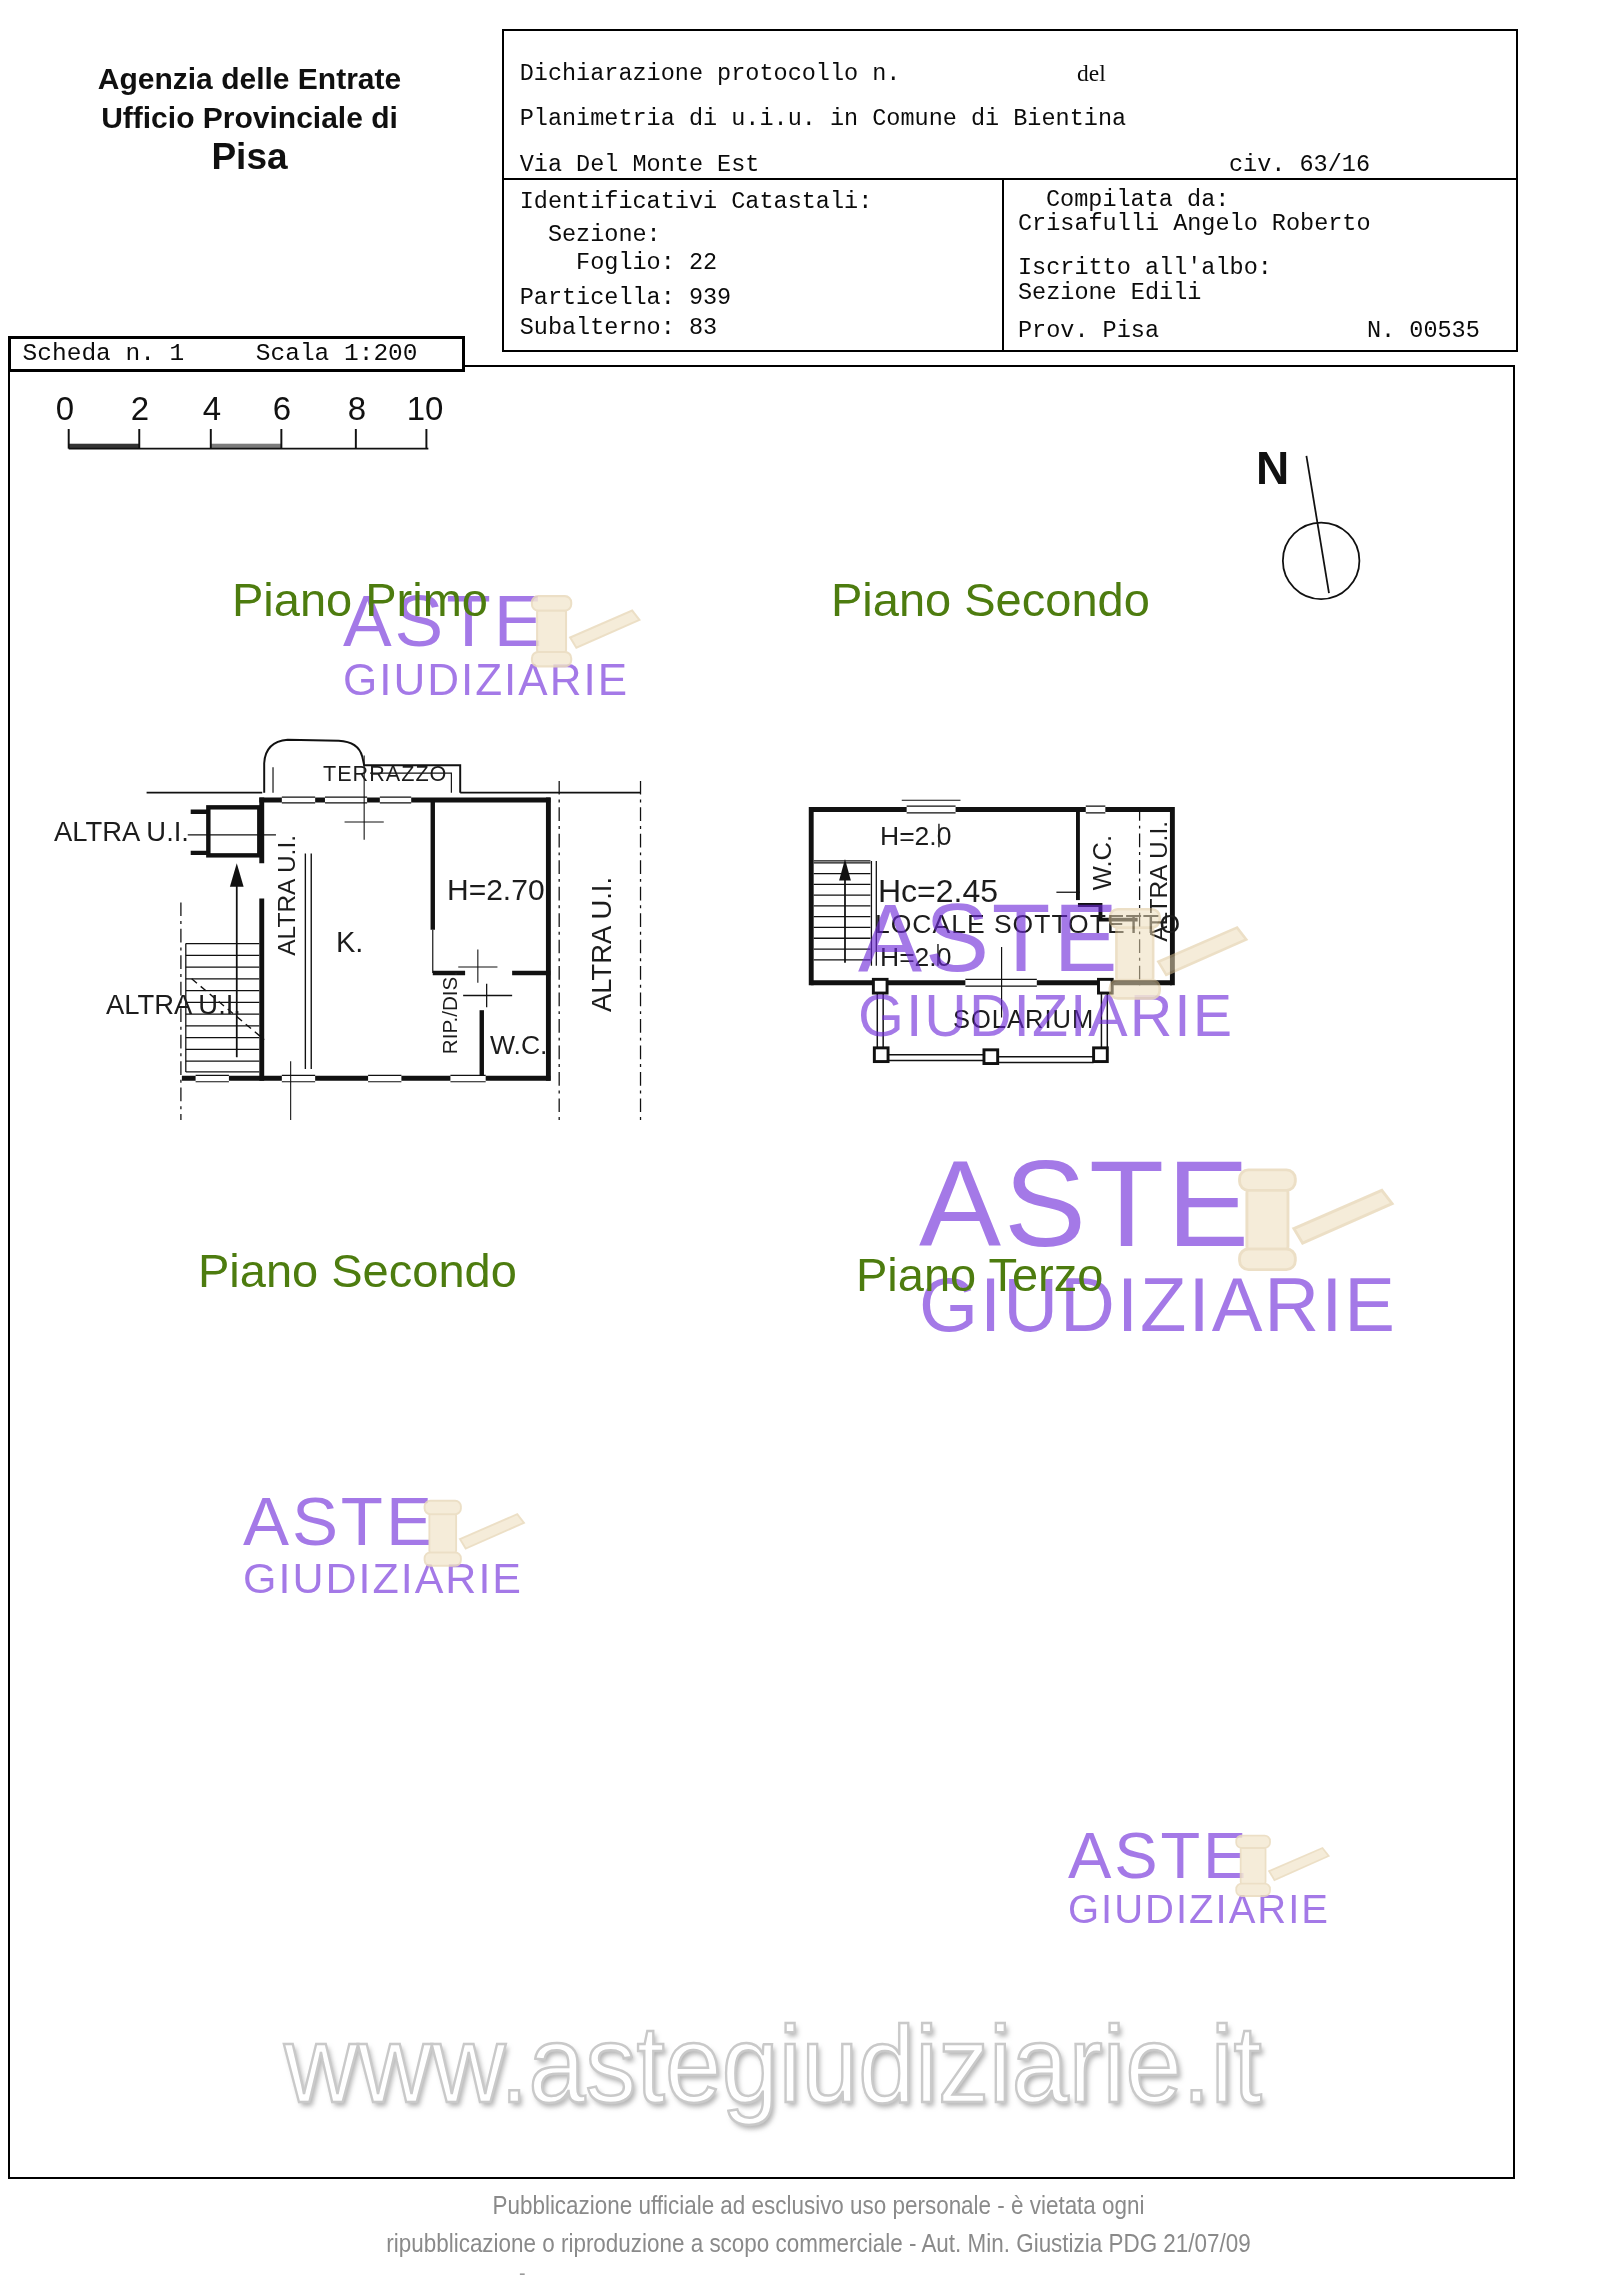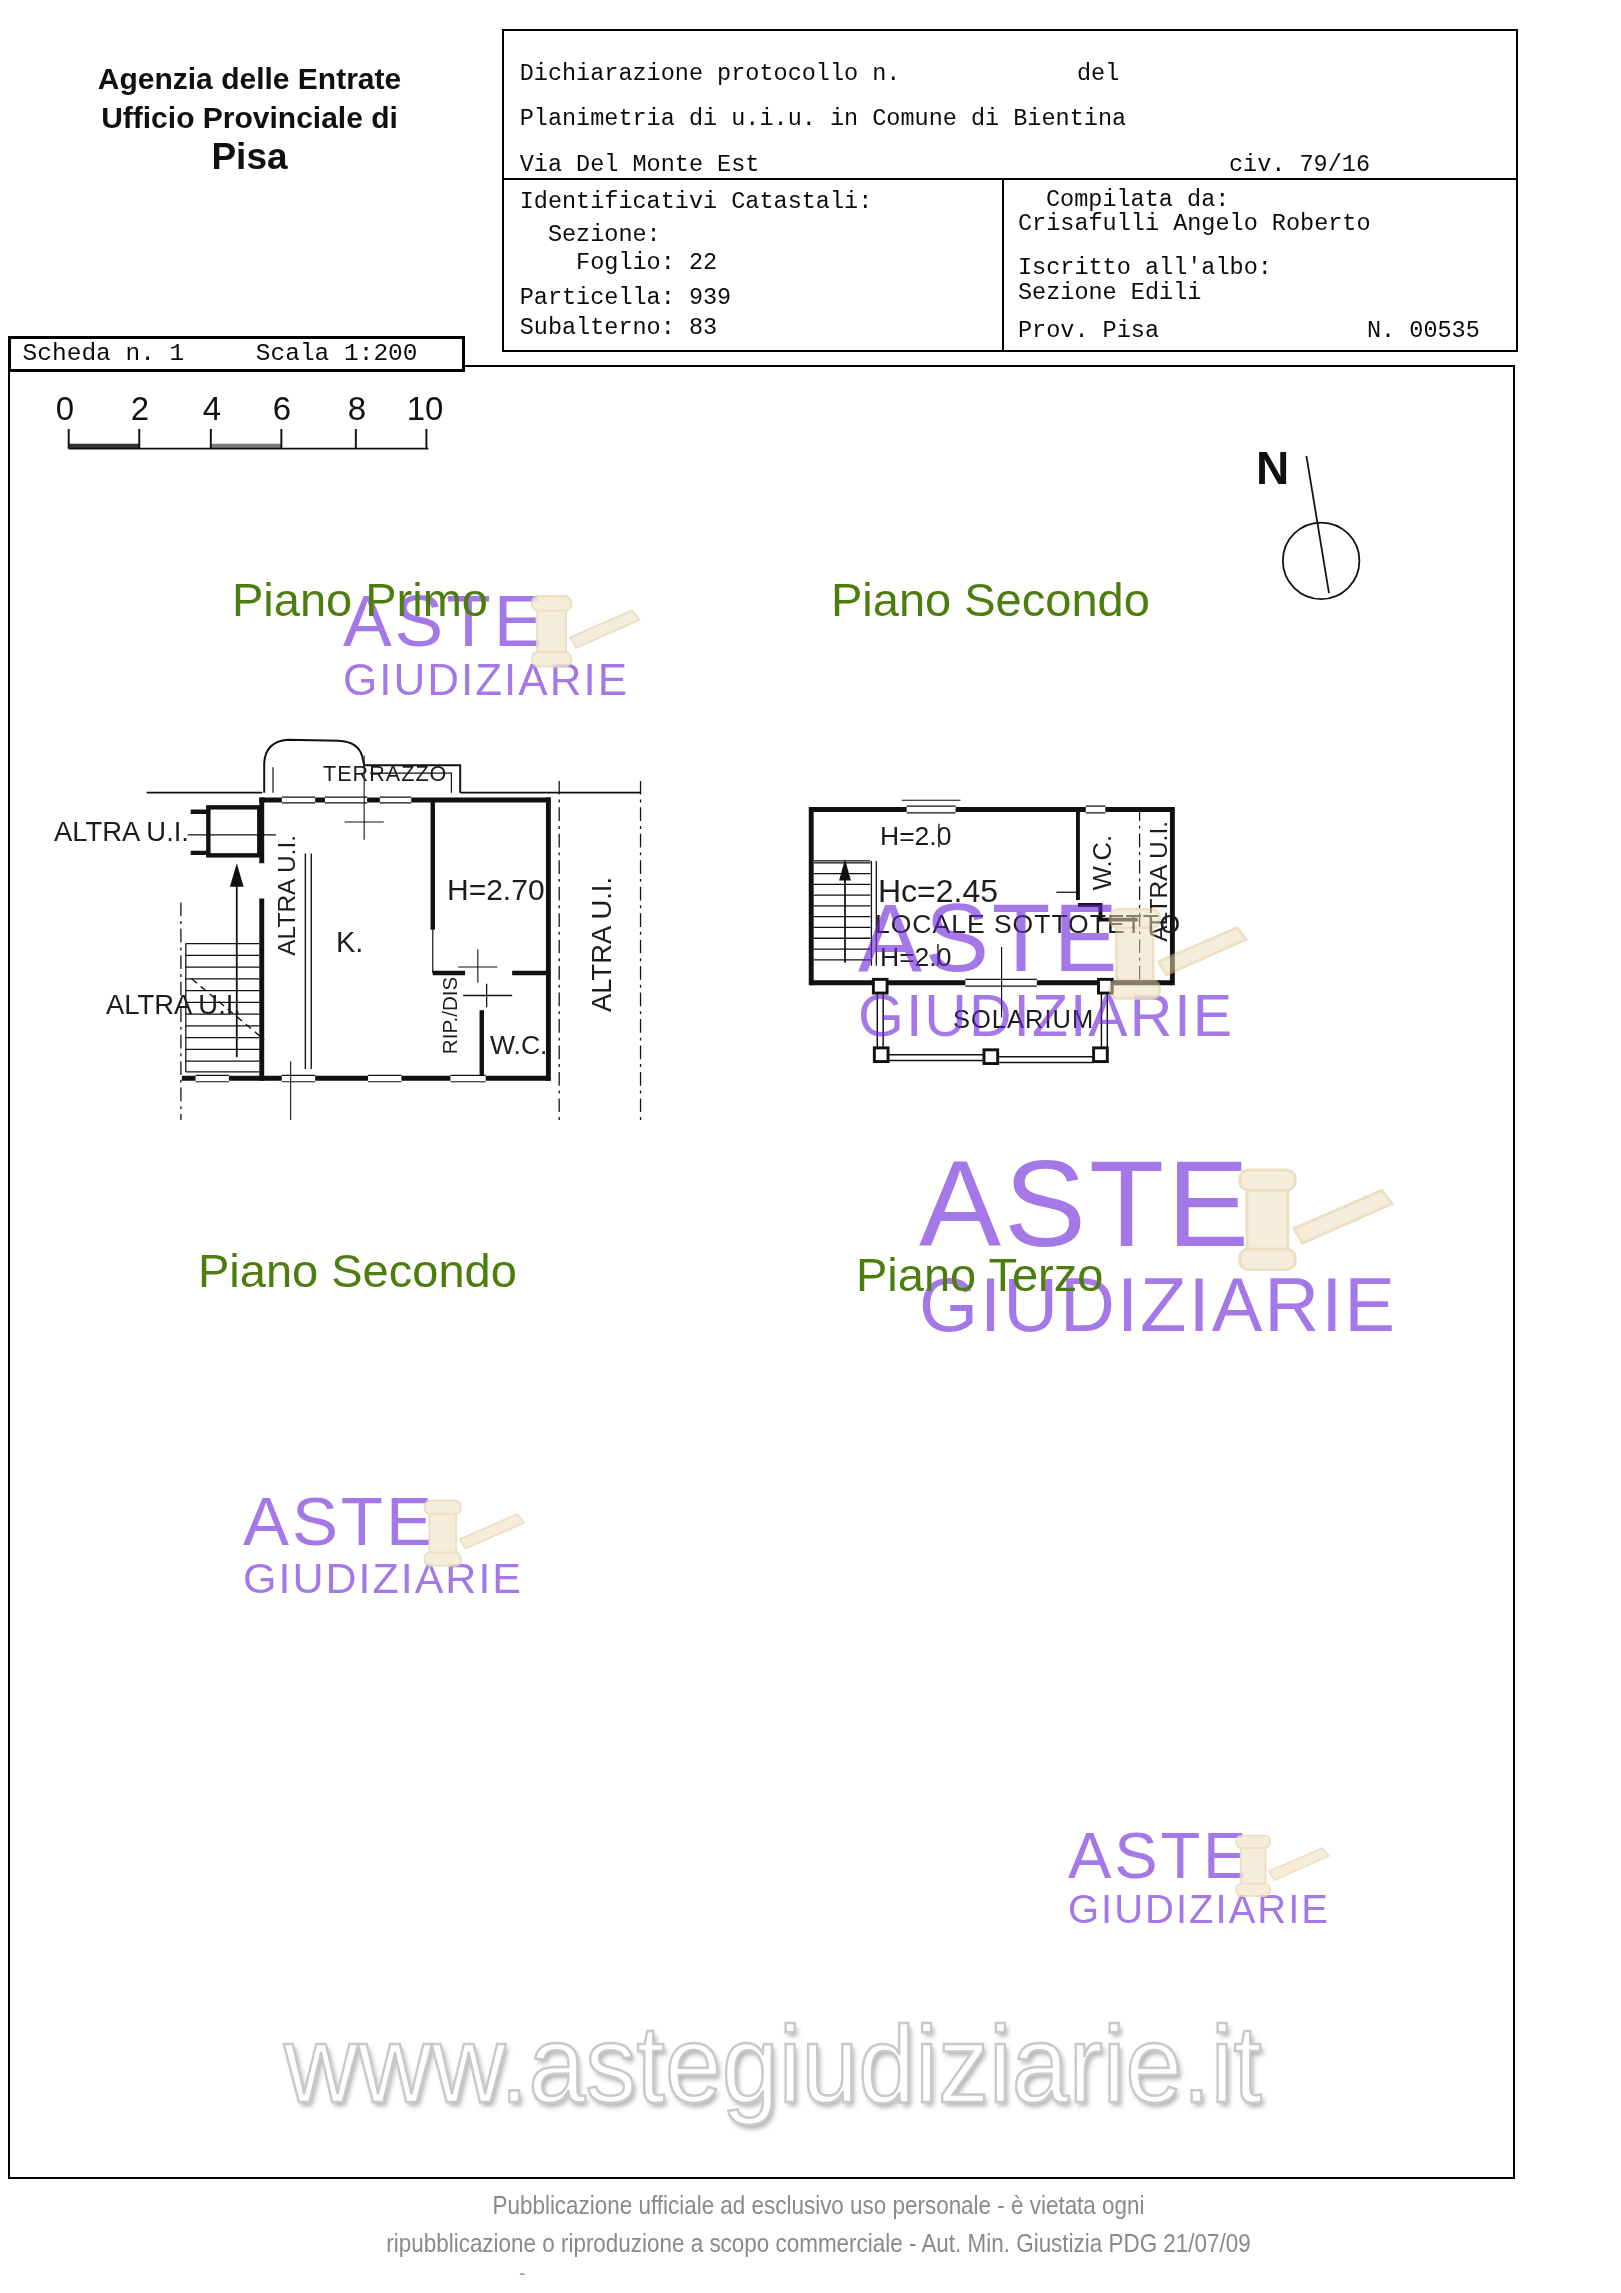--- a/index.html
+++ b/index.html
@@ -67,24 +67,24 @@
 
   <div id="scheda-box" class="abs mono">
     <span class="sch">Scheda n. 1</span>
     <span class="sca">Scala 1:200</span>
   </div>
 
   <div id="decl-table" class="abs mono">
     <div class="row-sep"></div>
     <div class="col-sep"></div>
     <span class="t" style="left:15.7px;top:29px;">Dichiarazione protocollo n.</span>
-    <span class="t" style="left:573px;top:29px;">del</span>
+    <span class="t" style="left:573px;top:29px;font-family:Liberation Serif, serif;">del</span>
     <span class="t" style="left:15.7px;top:74px;">Planimetria di u.i.u. in Comune di Bientina</span>
     <span class="t" style="left:15.7px;top:120px;">Via Del Monte Est</span>
-    <span class="t" style="left:725px;top:120px;">civ. 79/16</span>
+    <span class="t" style="left:725px;top:120px;">civ. 63/16</span>
 
     <span class="t" style="left:15.7px;top:157px;">Identificativi Catastali:</span>
     <span class="t" style="left:15.7px;top:190px;">  Sezione:</span>
     <span class="t" style="left:15.7px;top:218px;">    Foglio: 22</span>
     <span class="t" style="left:15.7px;top:253px;">Particella: 939</span>
     <span class="t" style="left:15.7px;top:283px;">Subalterno: 83</span>
 
     <span class="t" style="left:514px;top:155px;margin-left:28px;">Compilata da:</span>
     <span class="t" style="left:514px;top:179px;">Crisafulli Angelo Roberto</span>
     <span class="t" style="left:514px;top:223px;">Iscritto all'albo:</span>

